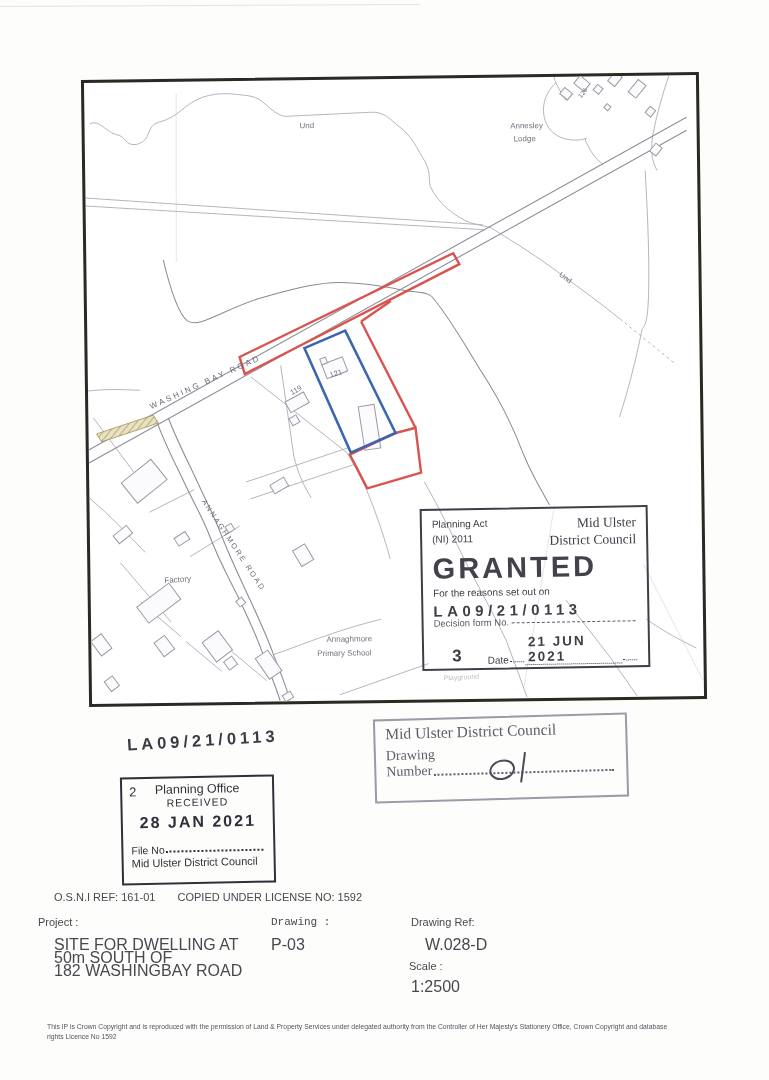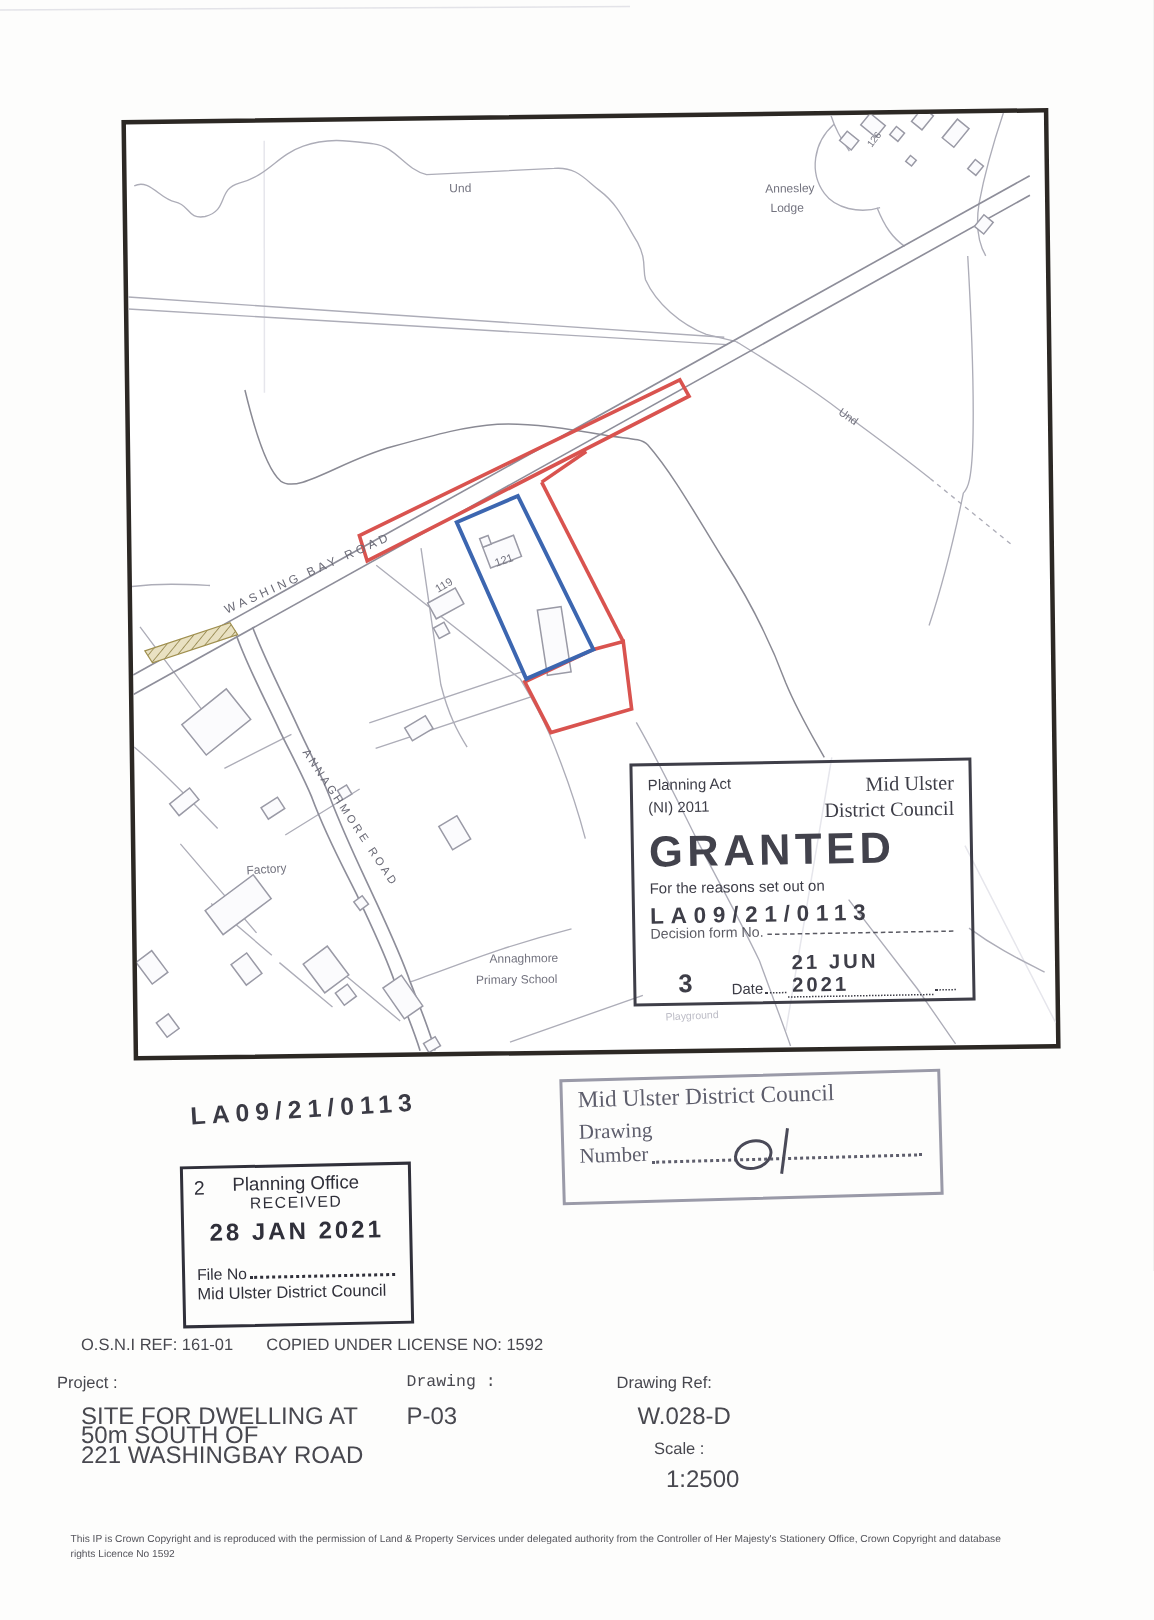--- a/index.html
+++ b/index.html
@@ -223,28 +223,28 @@
     </g>
   </svg>
 
   <div class="abs f-osni">
     <span>O.S.N.I REF: 161-01</span><span>COPIED UNDER LICENSE NO: 1592</span>
   </div>
 
   <div class="abs flabel" style="left:38px;top:916px;">Project :</div>
   <div class="abs fval" style="left:54px;top:935px;">SITE FOR DWELLING AT</div>
   <div class="abs fval" style="left:54px;top:948px;">50m SOUTH OF</div>
-  <div class="abs fval" style="left:54px;top:961px;">221 WASHINGBAY ROAD</div>
+  <div class="abs fval" style="left:54px;top:961px;">182 WASHINGBAY ROAD</div>
 
   <div class="abs flabel" style="left:271px;top:916px;font-family:Liberation Mono, monospace;">Drawing :</div>
   <div class="abs fval" style="left:271px;top:935px;">P-03</div>
 
   <div class="abs flabel" style="left:411px;top:916px;">Drawing Ref:</div>
   <div class="abs fval" style="left:425px;top:935px;">W.028-D</div>
-  <div class="abs flabel" style="left:436px;top:960px;">Scale :</div>
-  <div class="abs fval" style="left:411px;top:977px;margin-left:33px;">1:2500</div>
+  <div class="abs flabel" style="left:409px;top:960px;">Scale :</div>
+  <div class="abs fval" style="left:411px;top:977px;">1:2500</div>
 
   <div class="abs copyright">
     <span>This IP is Crown Copyright and is reproduced with the permission of Land &amp; Property Services under delegated authority from the Controller of Her Majesty's Stationery Office, Crown Copyright and database</span><br>
     <span>rights Licence No 1592</span>
   </div>
 
 </div>
 
 </body></html>

